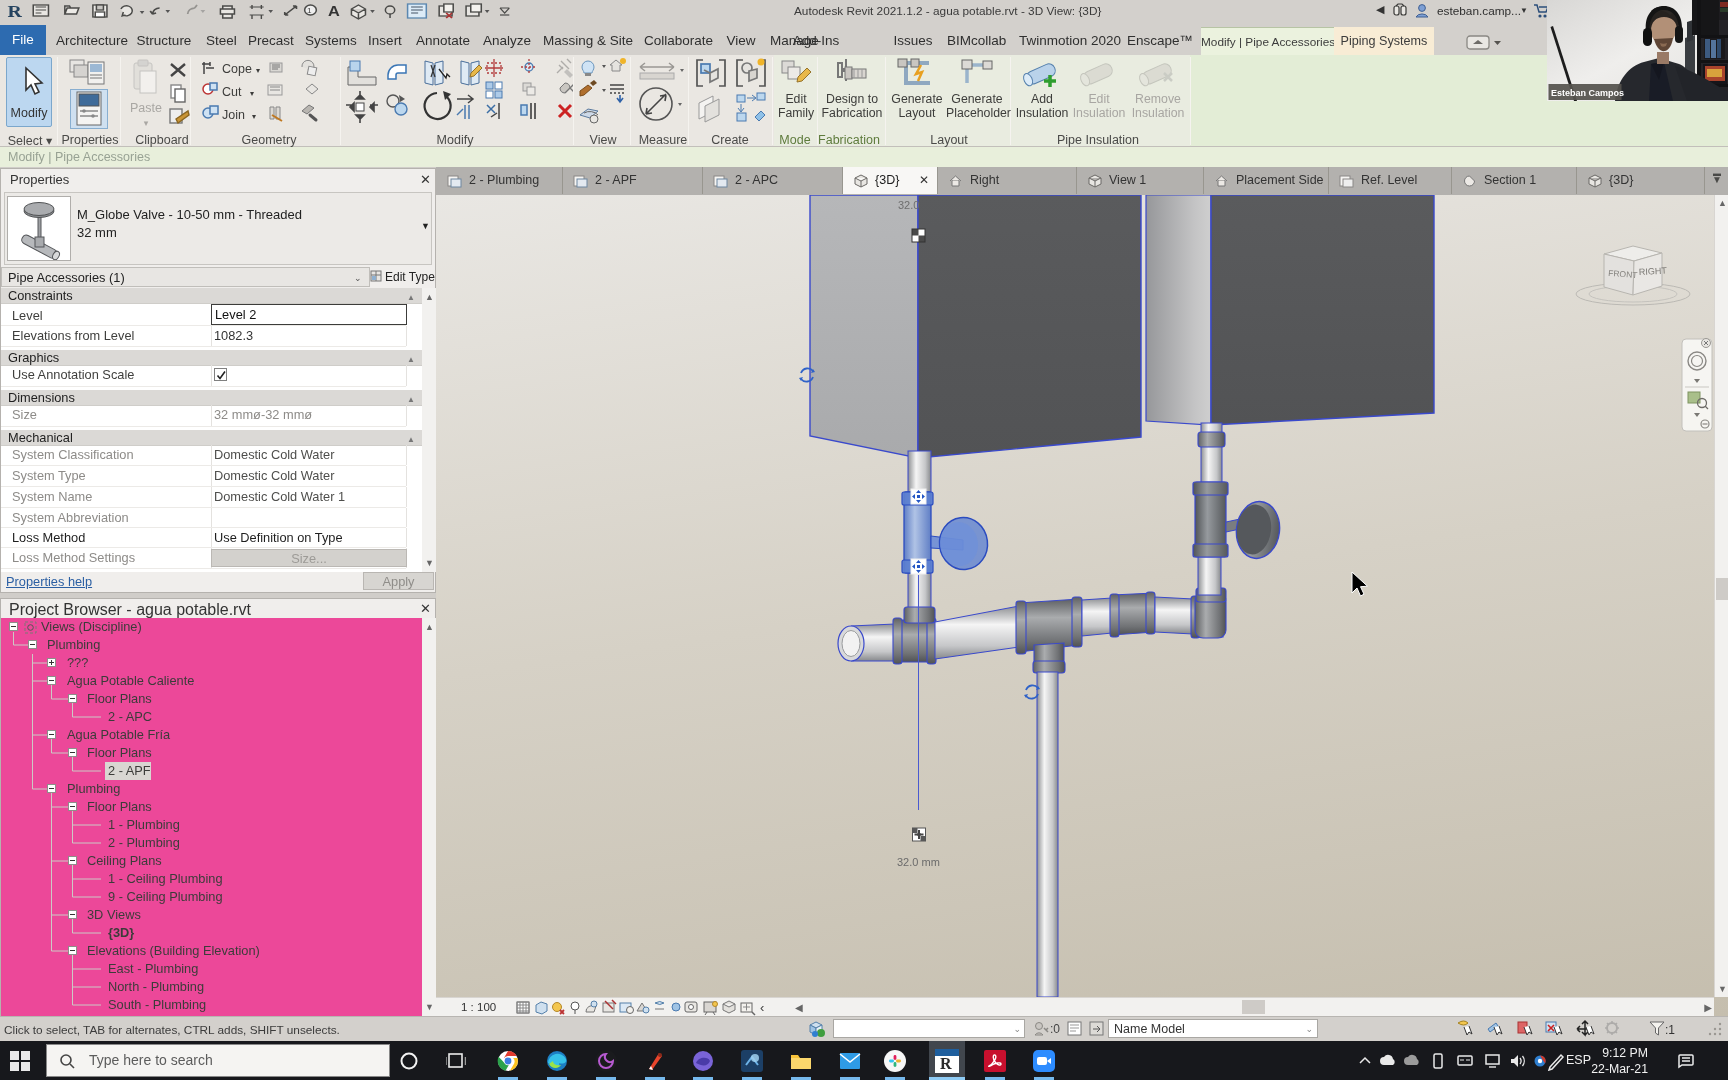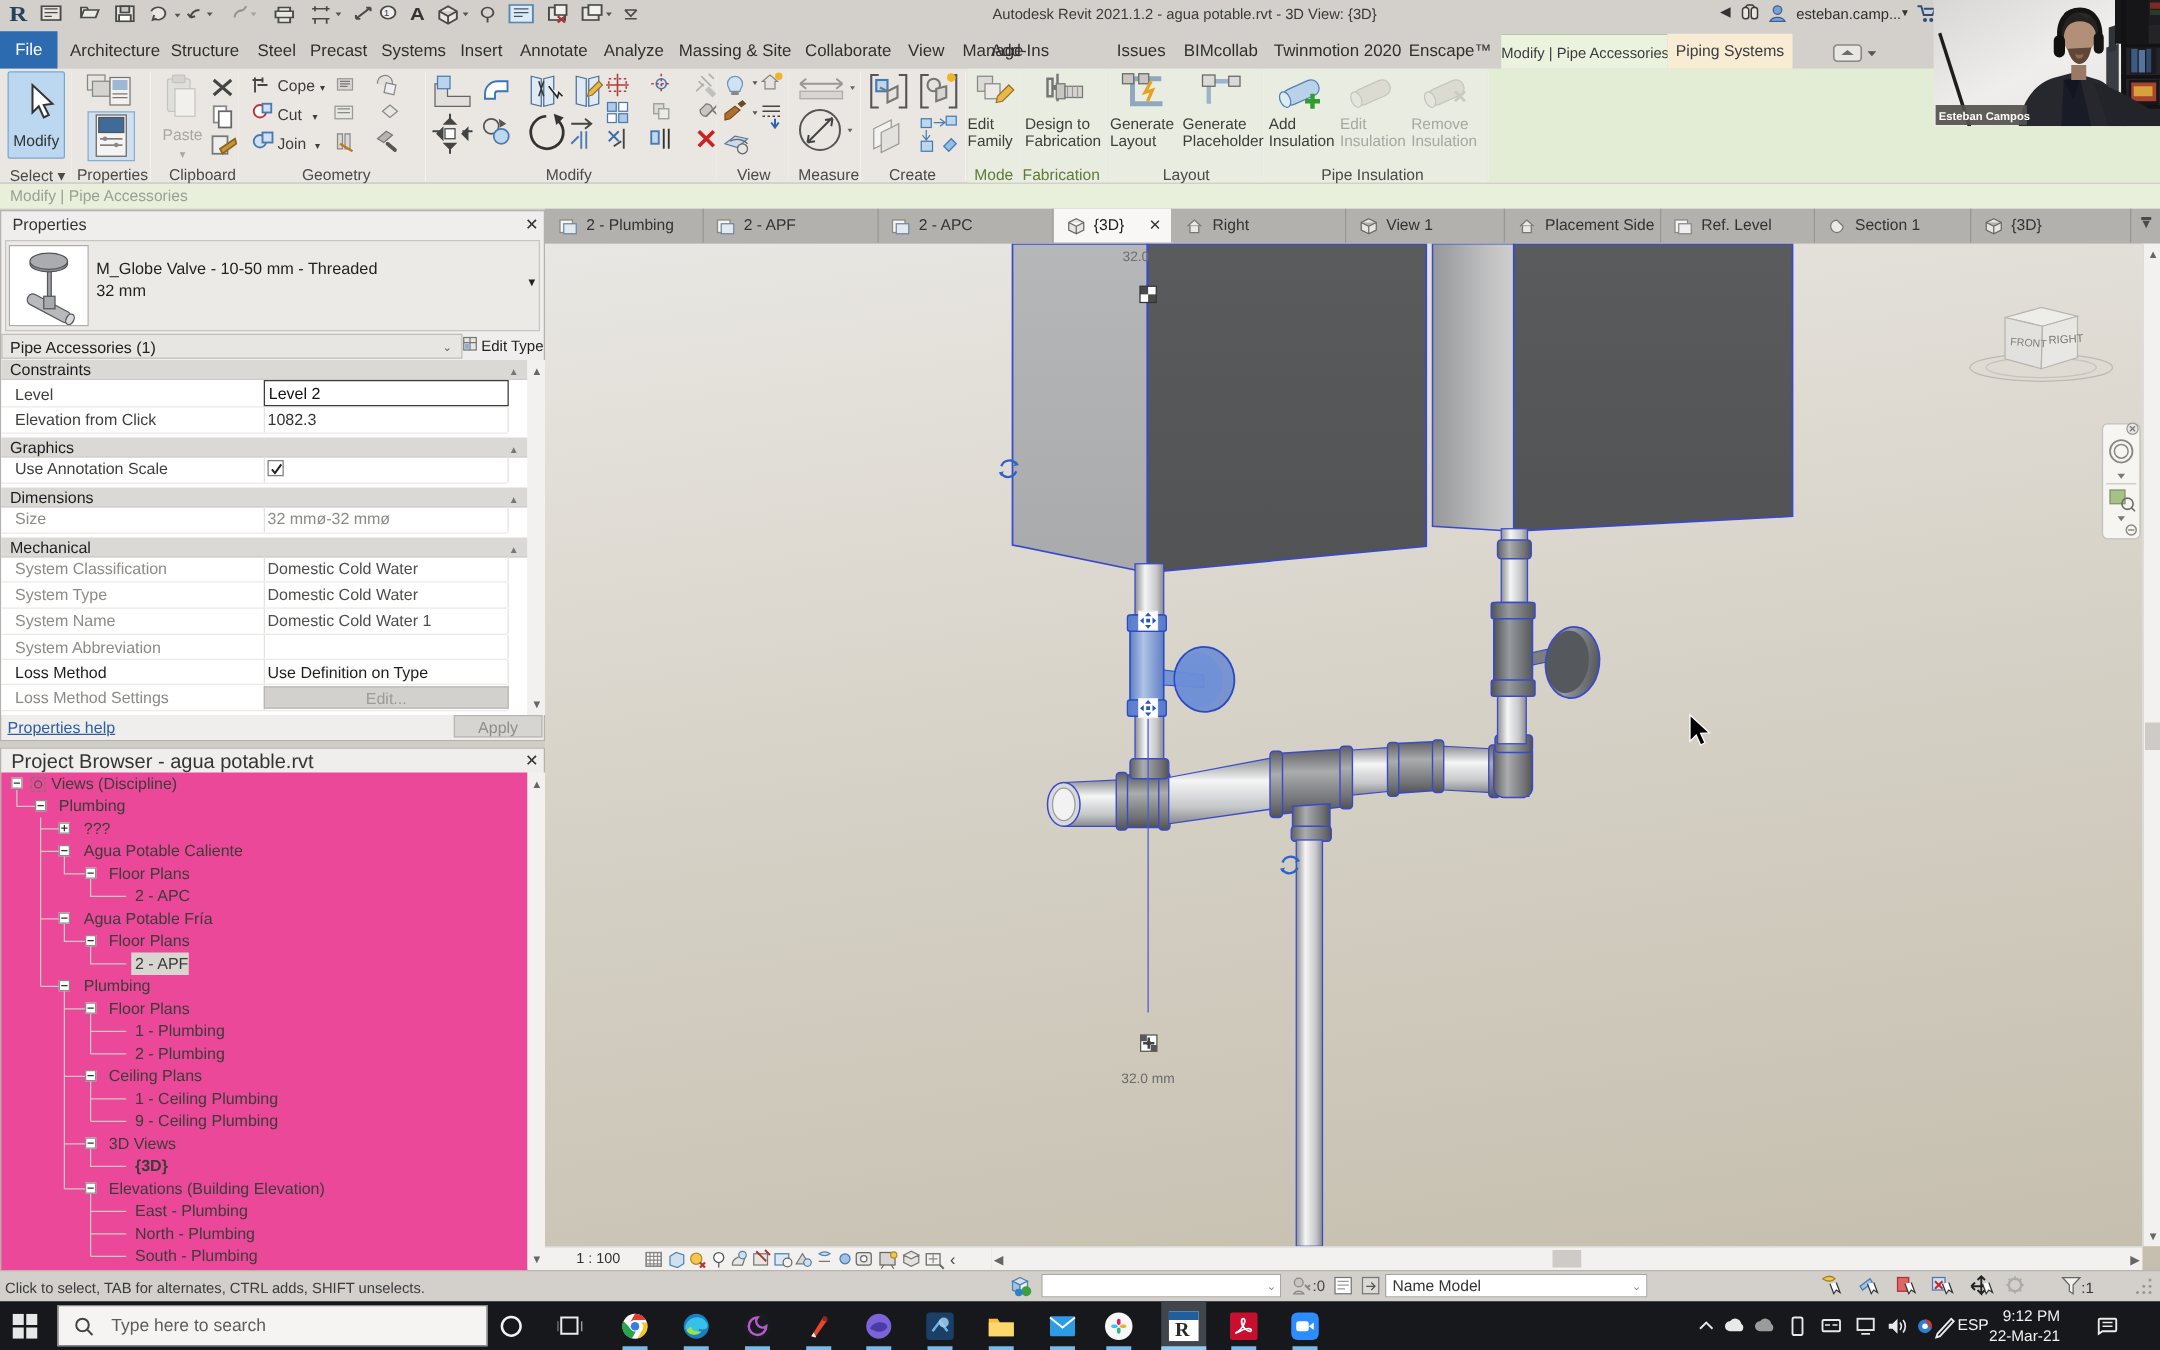--- a/index.html
+++ b/index.html
@@ -10,21 +10,21 @@
 #ribbon{left:0;top:55px;width:1728px;height:92px;background:#eae7e2;border-bottom:1px solid #c2bfba}
 #modbar{left:0;top:147px;width:1728px;height:20px;background:#e8efdb;color:#98a294;font-size:12.5px;line-height:20px}
 #leftdock{left:0;top:167px;width:436px;height:849px;background:#d0cdc9}
 #viewtabs{left:436px;top:167px;width:1292px;height:28px;background:#b3b1ae}
 #viewport{left:436px;top:195px;width:1292px;height:821px;background:linear-gradient(172deg,#e9e7e3 0%,#d6d1c6 48%,#c5beae 100%)}
 #statusbar{left:0;top:1016px;width:1728px;height:25px;background:#d3d0cc;border-top:1px solid #b8b5b1}
 #taskbar{left:0;top:1041px;width:1728px;height:39px;background:#17181c}
 #webcam{left:1547px;top:0;width:181px;height:101px;background:#e8e7e5;overflow:hidden}
 .panlab{position:absolute;top:78px;font-size:12.5px;color:#4a4a48;text-align:center;width:100px}
 .psep{position:absolute;top:2px;height:88px;width:1px;background:#d2cfca;border-right:1px solid #f5f3ef}
-.bigbtn{position:absolute;top:2px;height:72px;text-align:left;font-size:12.3px;color:#3d3d3b;line-height:13.5px}
+.bigbtn{position:absolute;top:2px;height:72px;text-align:center;font-size:12.3px;color:#3d3d3b;line-height:13.5px}
 .bigbtn svg{display:block;margin:0 auto 2px}
 .bigbtn.dim div{color:#a8a6a2}
 .ghdr{position:absolute;left:0;width:421px;height:16px;background:#dbd9d6;font-size:12.8px;color:#1e1e1e;line-height:15px;border-bottom:1px solid #cfcdc9}
 .ghdr span{margin-left:7px}
 .pin{position:absolute;right:7px;top:2px;font-size:8px;color:#777}
 .grow{position:absolute;left:0;width:405px;border-bottom:1px solid #eceae7;font-size:12.8px}
 .glab{position:absolute;left:11px;top:2px;color:#3f3f3d;white-space:nowrap}
 .glab.dis{color:#8d8b88}
 .gval{position:absolute;left:213px;top:2px;color:#4e4e4c;white-space:nowrap}
 .vline{position:absolute;left:210px;top:0;width:1px;height:100%;background:#e4e2df}
@@ -475,21 +475,21 @@
       <div class="ghdr" style="top:0"><span>Constraints</span><span class="pin">▲</span></div>
       <div class="grow" style="top:16px;height:22px">
           <span class="glab" style="top:4px">Level</span>
           <div class="vline"></div>
           <div class="rline"></div>
         <div class="abs" style="left:210px;top:0;width:196px;height:21px;background:#fff;border:1.5px solid #3c3c3a">
             <span style="position:absolute;left:3px;top:2px;color:#111">Level 2</span>
           </div>
         </div>
       <div class="grow" style="top:38px;height:21px">
-          <span class="glab">Elevation from Click</span>
+          <span class="glab">Elevations from Level</span>
           <span class="gval" style="color:#333">1082.3</span>
           <div class="vline"></div>
           <div class="rline"></div>
         </div>
       <div class="ghdr" style="top:62px"><span>Graphics</span><span class="pin">▲</span></div>
       <div class="grow" style="top:77px;height:22px">
           <span class="glab">Use Annotation Scale</span>
           <div class="vline"></div>
           <div class="rline"></div>
         <div class="abs" style="left:213px;top:3px;width:13px;height:13px;background:#fff;border:1px solid #808080">
@@ -531,21 +531,21 @@
         </div>
       <div class="grow" style="top:220px;height:20px">
           <span class="glab dis">System Abbreviation</span>
           <div class="vline"></div>
           <div class="rline"></div>
         </div>
       <div class="grow" style="top:260px;height:21px">
           <span class="glab dis">Loss Method Settings</span>
           <div class="vline"></div>
           <div class="rline"></div>
-        <div class="abs" style="left:210px;top:1px;width:196px;height:18px;background:#d3d1cd;border:1px solid #bbb8b4;text-align:center;color:#9d9b97;font-size:12.8px;line-height:17px">Edit...</div>
+        <div class="abs" style="left:210px;top:1px;width:196px;height:18px;background:#d3d1cd;border:1px solid #bbb8b4;text-align:center;color:#9d9b97;font-size:12.8px;line-height:17px">Size...</div>
         </div>
     </div>
 
     <div class="abs" style="left:421px;top:119px;width:14px;height:284px;background:#f2f1ef">
       <div class="abs" style="left:3px;top:4px;font-size:9px;color:#666">▲</div>
       <div class="abs" style="left:3px;top:270px;font-size:9px;color:#666">▼</div>
     </div>
 
     <div class="abs" style="left:5px;top:405px;font-size:12.8px;color:#2b5fa3;text-decoration:underline">Properties help</div>
     <div class="abs" style="left:362px;top:403px;width:71px;height:18px;background:#d7d5d1;border:1px solid #b9b6b2;text-align:center;font-size:12.8px;color:#8f8d89;line-height:17px">Apply</div>

